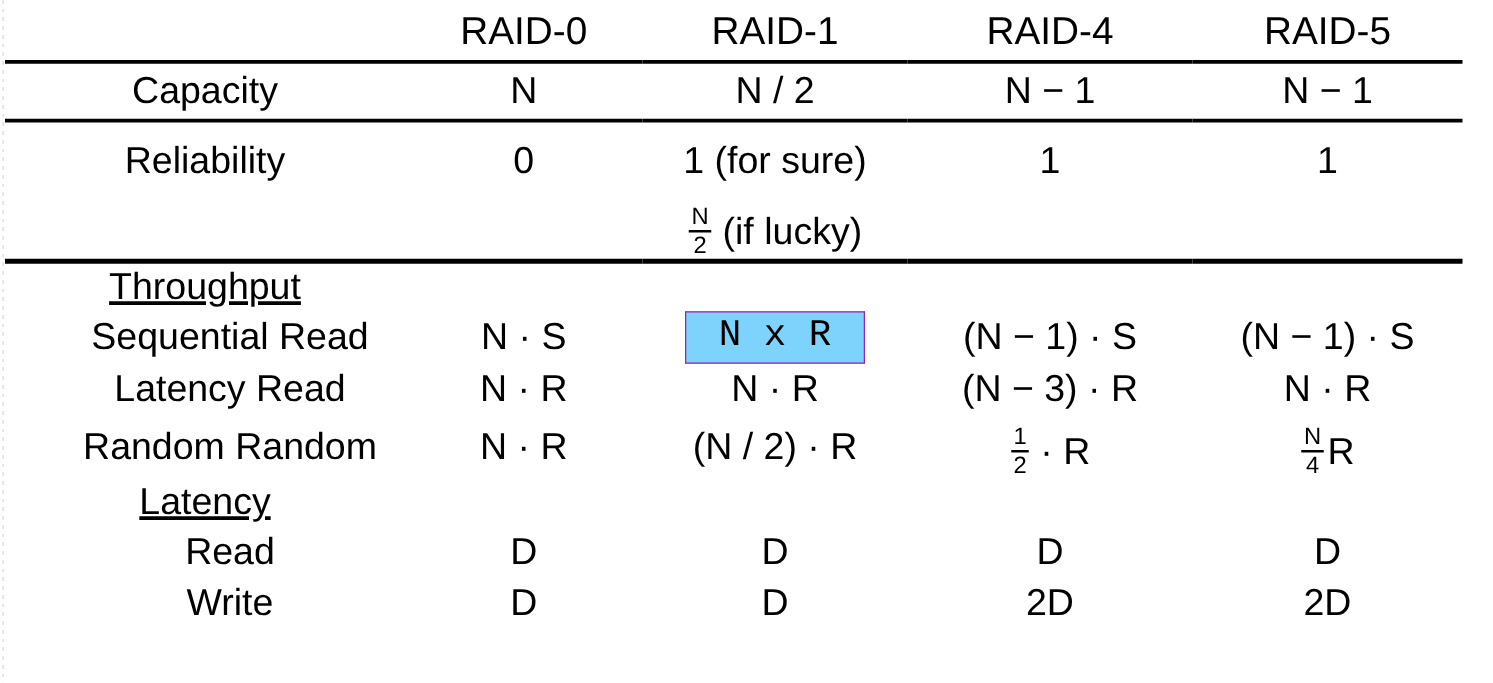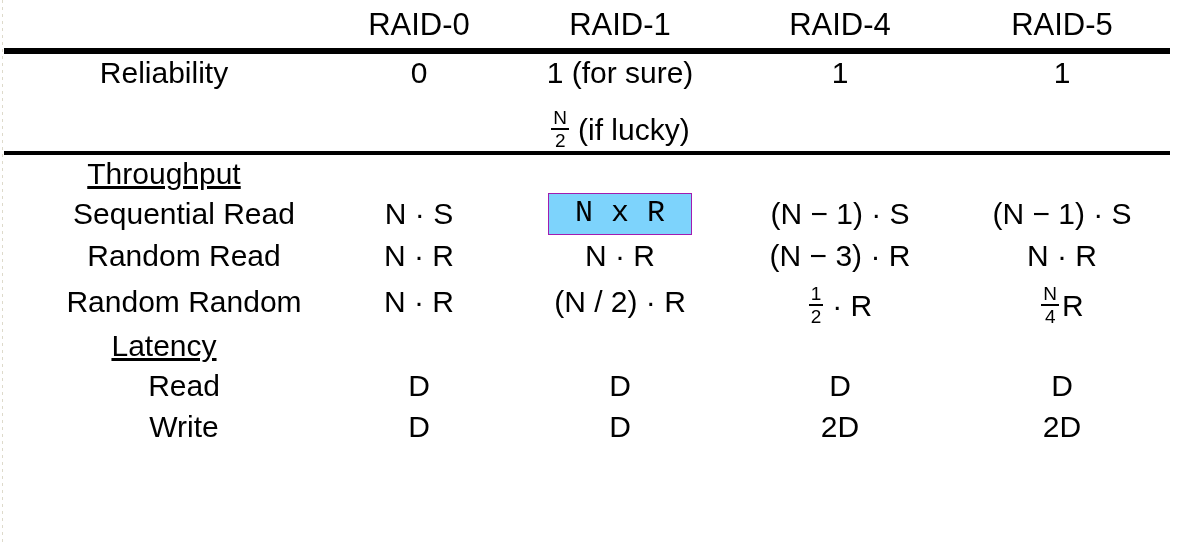--- a/index.html
+++ b/index.html
@@ -78,21 +78,21 @@
     padding: 0;
     border-bottom: 3px solid #000;
   }
   tr.rule-thick td {
     height: 0;
     padding: 0;
     border-bottom: 4px solid #000;
   }
 
   tr.r-capacity td   { height: 44px; }
-  tr.r-reliab td     { height: 42px; vertical-align: top; padding-top: 4px; }
+  tr.r-reliab td     { height: 42px; vertical-align: top; padding-top: 16px; }
   tr.r-reliab2 td    { height: 44px; vertical-align: top; }
 
   tr.sect td         { height: 38px; text-decoration: underline; }
   tr.data td         { height: 41px; }
 
   .spacer-row td { height: 10px; }
 
   
   .frac {
     display: inline-block;
@@ -155,20 +155,27 @@
         <td>RAID-0</td>
         <td>RAID-1</td>
         <td>RAID-4</td>
         <td>RAID-5</td>
       </tr>
 
       <tr class="rule-thin">
         <td colspan="5"></td>
       </tr>
 
+      <tr class="r-capacity">
+        <td class="lbl">Capacity</td>
+        <td class="nowrap">N</td>
+        <td class="nowrap">N / 2</td>
+        <td class="nowrap">N − 1</td>
+        <td class="nowrap">N − 1</td>
+      </tr>
 
       <tr class="rule-thin">
         <td colspan="5"></td>
       </tr>
 
       <tr class="r-reliab">
         <td class="lbl">Reliability</td>
         <td class="nowrap">0</td>
         <td class="nowrap">1 (for sure)</td>
         <td class="nowrap">1</td>
@@ -208,21 +215,21 @@
         <td class="nowrap">N · S</td>
         <td>
           <span class="hl nowrap">N x R</span>
         </td>
         <td class="nowrap">(N − 1) · S</td>
         <td class="nowrap">(N − 1) · S</td>
       </tr>
 
 
       <tr class="data">
-        <td class="lbl sub">Random Read</td>
+        <td class="lbl sub">Latency Read</td>
         <td class="nowrap">N · R</td>
         <td class="nowrap">N · R</td>
         <td class="nowrap">(N − 3) · R</td>
         <td class="nowrap">N · R</td>
       </tr>
 
       <tr class="data">
         <td class="lbl sub">Random Random</td>
         <td class="nowrap">N · R</td>
         <td class="nowrap">(N / 2) · R</td>

